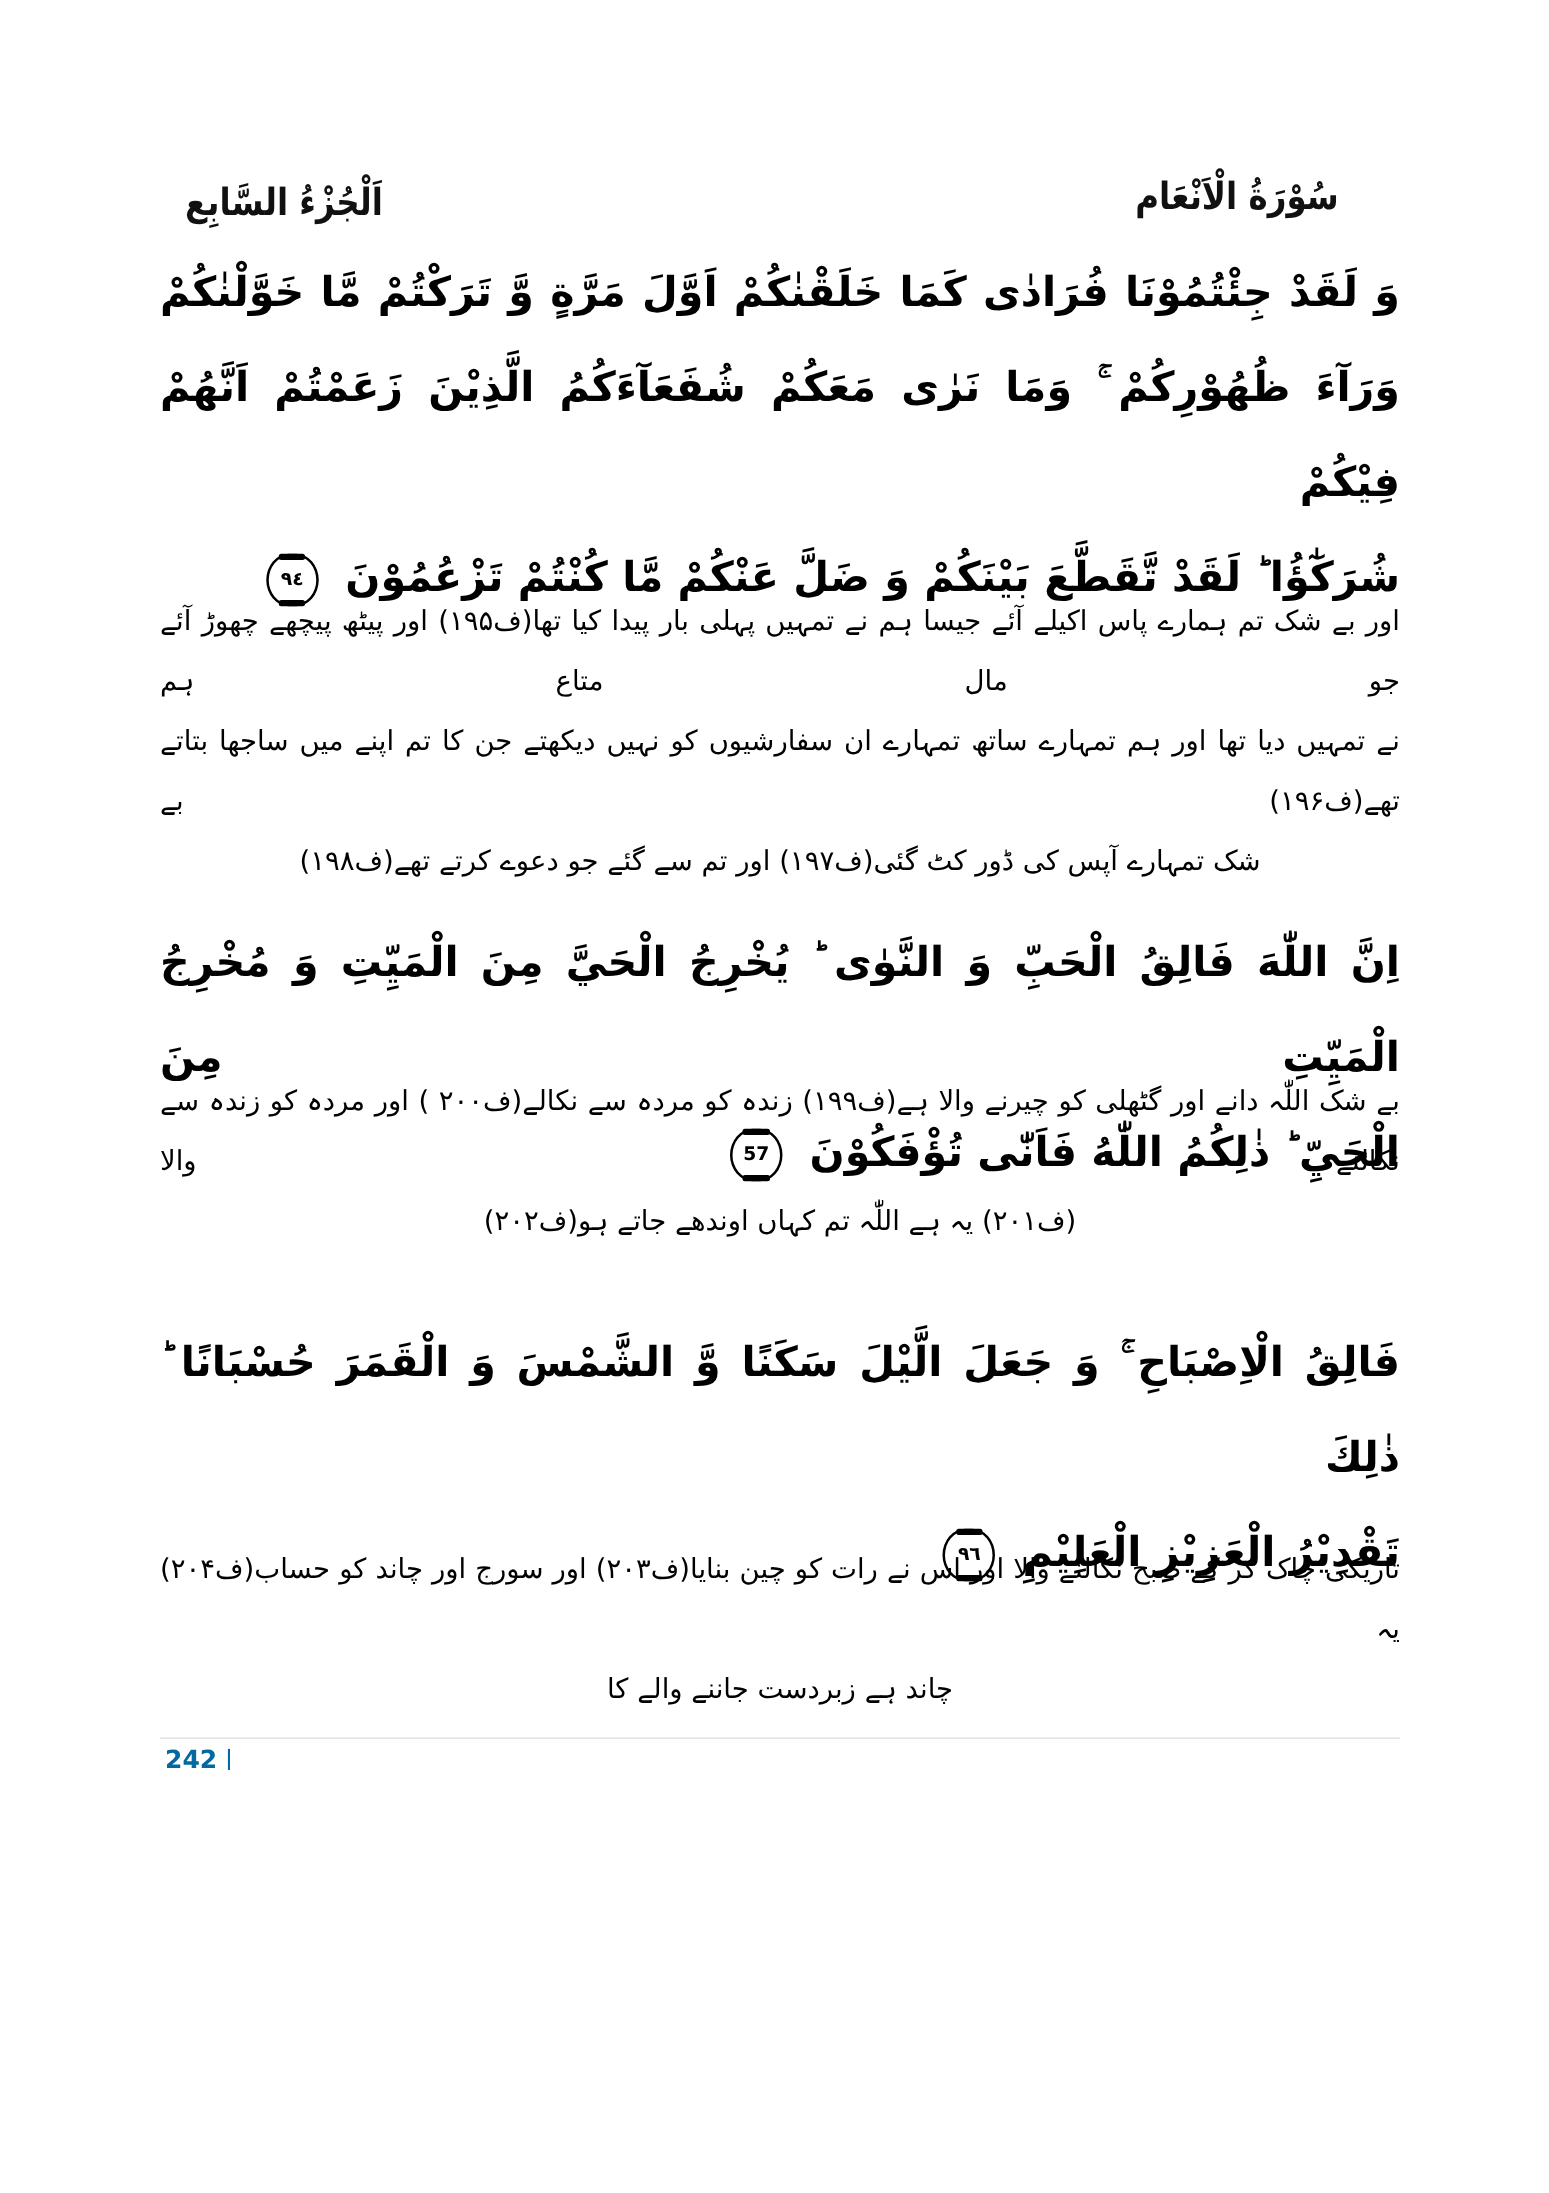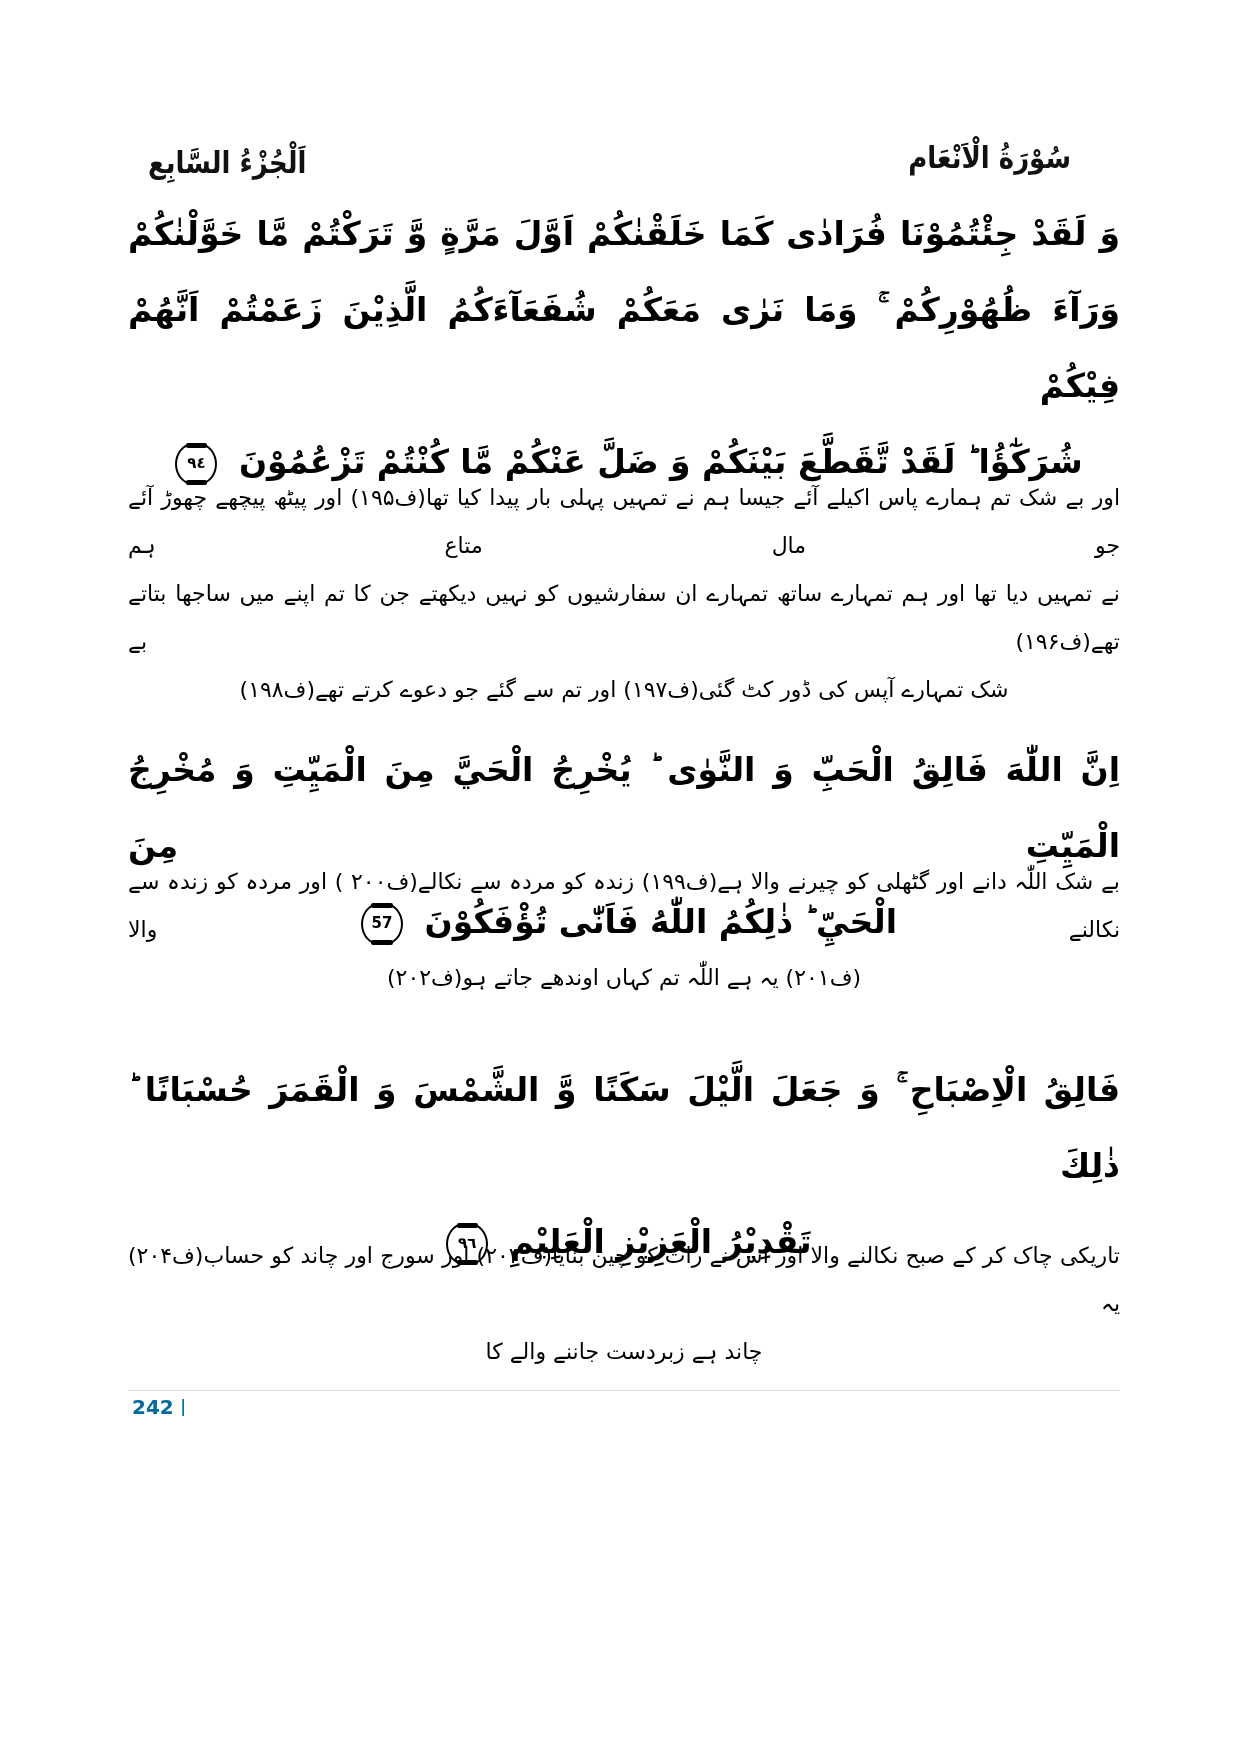--- a/index.html
+++ b/index.html
@@ -39,21 +39,21 @@
     font-size:33px;
     line-height:76px;
     direction:rtl;
     white-space:normal;
   }
   .arabic-line.full{
     text-align:justify;
     text-align-last:justify;
   }
   .arabic-line.center{
-    text-align:center;
+    text-align:right;
   }
   .ayah-badge{
     display:inline-flex;
     align-items:center;
     justify-content:center;
     width:38px;
     height:38px;
     border:2px solid #000;
     border-radius:50% 50% 50% 50% / 58% 58% 58% 58%;
     font-size:15px;

